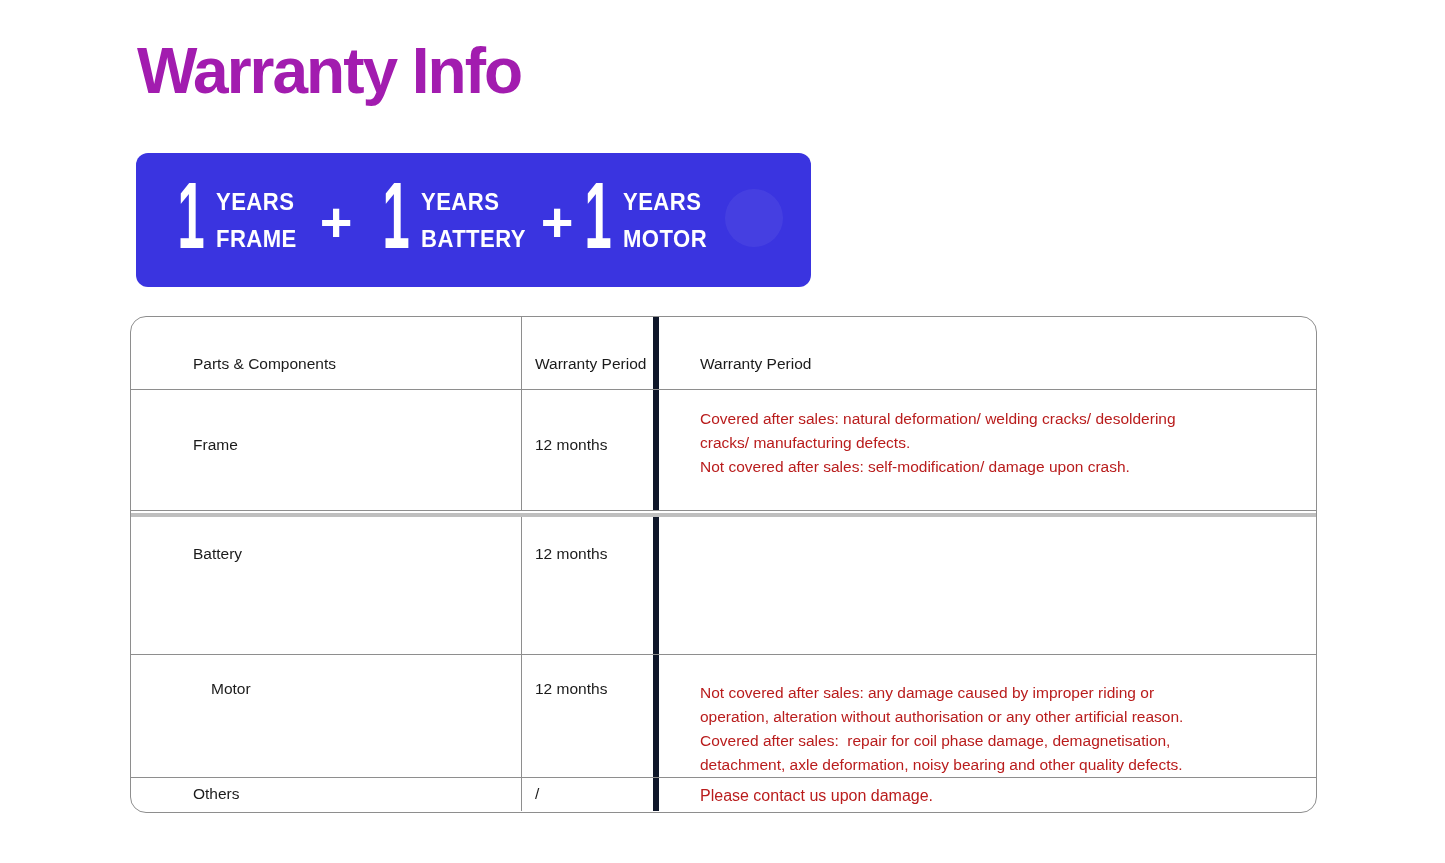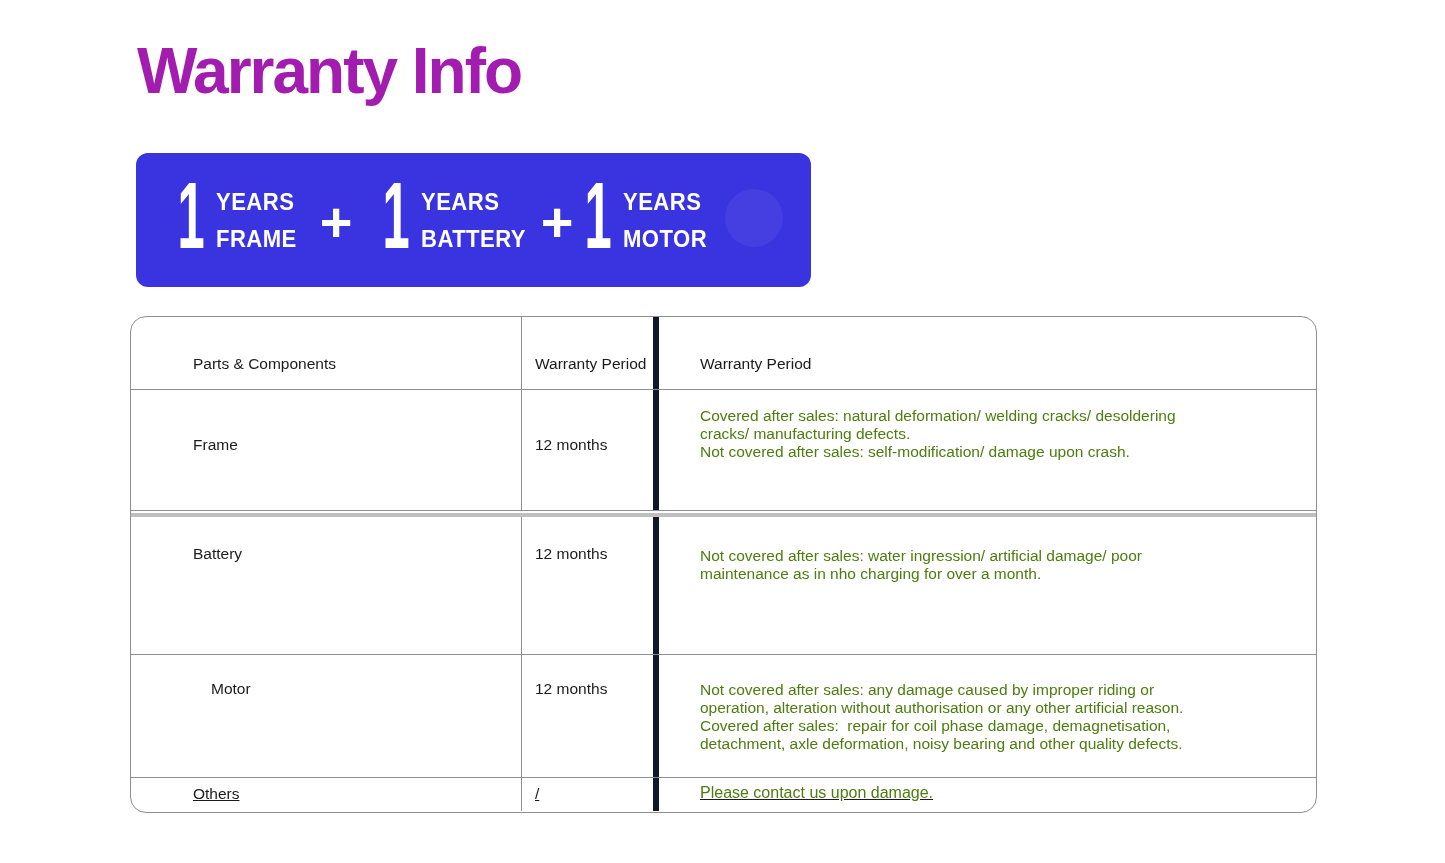--- a/index.html
+++ b/index.html
@@ -67,26 +67,26 @@
   }
 
   .r-battery { height:138px; border-bottom:1px solid #8e8e8e; }
   .r-battery .c1, .r-battery .c2 { padding-top:28px; }
   .r-battery .c3 { padding-top:30px; }
 
   .r-motor  { height:123px; border-bottom:1px solid #8e8e8e; }
   .r-motor .c1, .r-motor .c2 { padding-top:25px; }
   .r-motor .c3 { padding-top:26px; }
 
-  .r-others { height:33px;text-decoration:underline; }
+  .r-others { height:33px; }
   .r-others .c1, .r-others .c2 { padding-top:7px; }
   .r-others .c3 { padding-top:6px; font-size:16px; }
 
   .terms p {
-    width:502px; line-height:18px; white-space:pre-wrap; color:#4d7c0f;
+    width:502px; line-height:24px; white-space:pre-wrap; color:#b91c1c;
   }
 </style>
 </head>
 <body>
 
 <h1 class="page-title">Warranty Info</h1>
 
 <div class="banner" style="background: rgb(58, 52, 224); color: rgb(255, 255, 255);">
   <div class="banner-group">
     <span class="banner-num">1</span>
@@ -129,21 +129,20 @@
       <p>Not covered after sales: self-modification/ damage upon crash.</p>
     </div>
   </div>
 
   <div class="r-sep"></div>
 
   <div class="trow r-battery">
     <div class="c1">Battery</div>
     <div class="c2">12 months</div>
     <div class="c3 terms">
-      <p>Not covered after sales: water ingression/ artificial damage/ poor maintenance as in nho charging for over a month.</p>
     </div>
   </div>
 
   <div class="trow r-motor">
     <div class="c1 c1-indent">Motor</div>
     <div class="c2">12 months</div>
     <div class="c3 terms">
       <p>Not covered after sales: any damage caused by improper riding or operation, alteration without authorisation or any other artificial reason.</p>
       <p>Covered after sales:  repair for coil phase damage, demagnetisation, detachment, axle deformation, noisy bearing and other quality defects.</p>
     </div>

